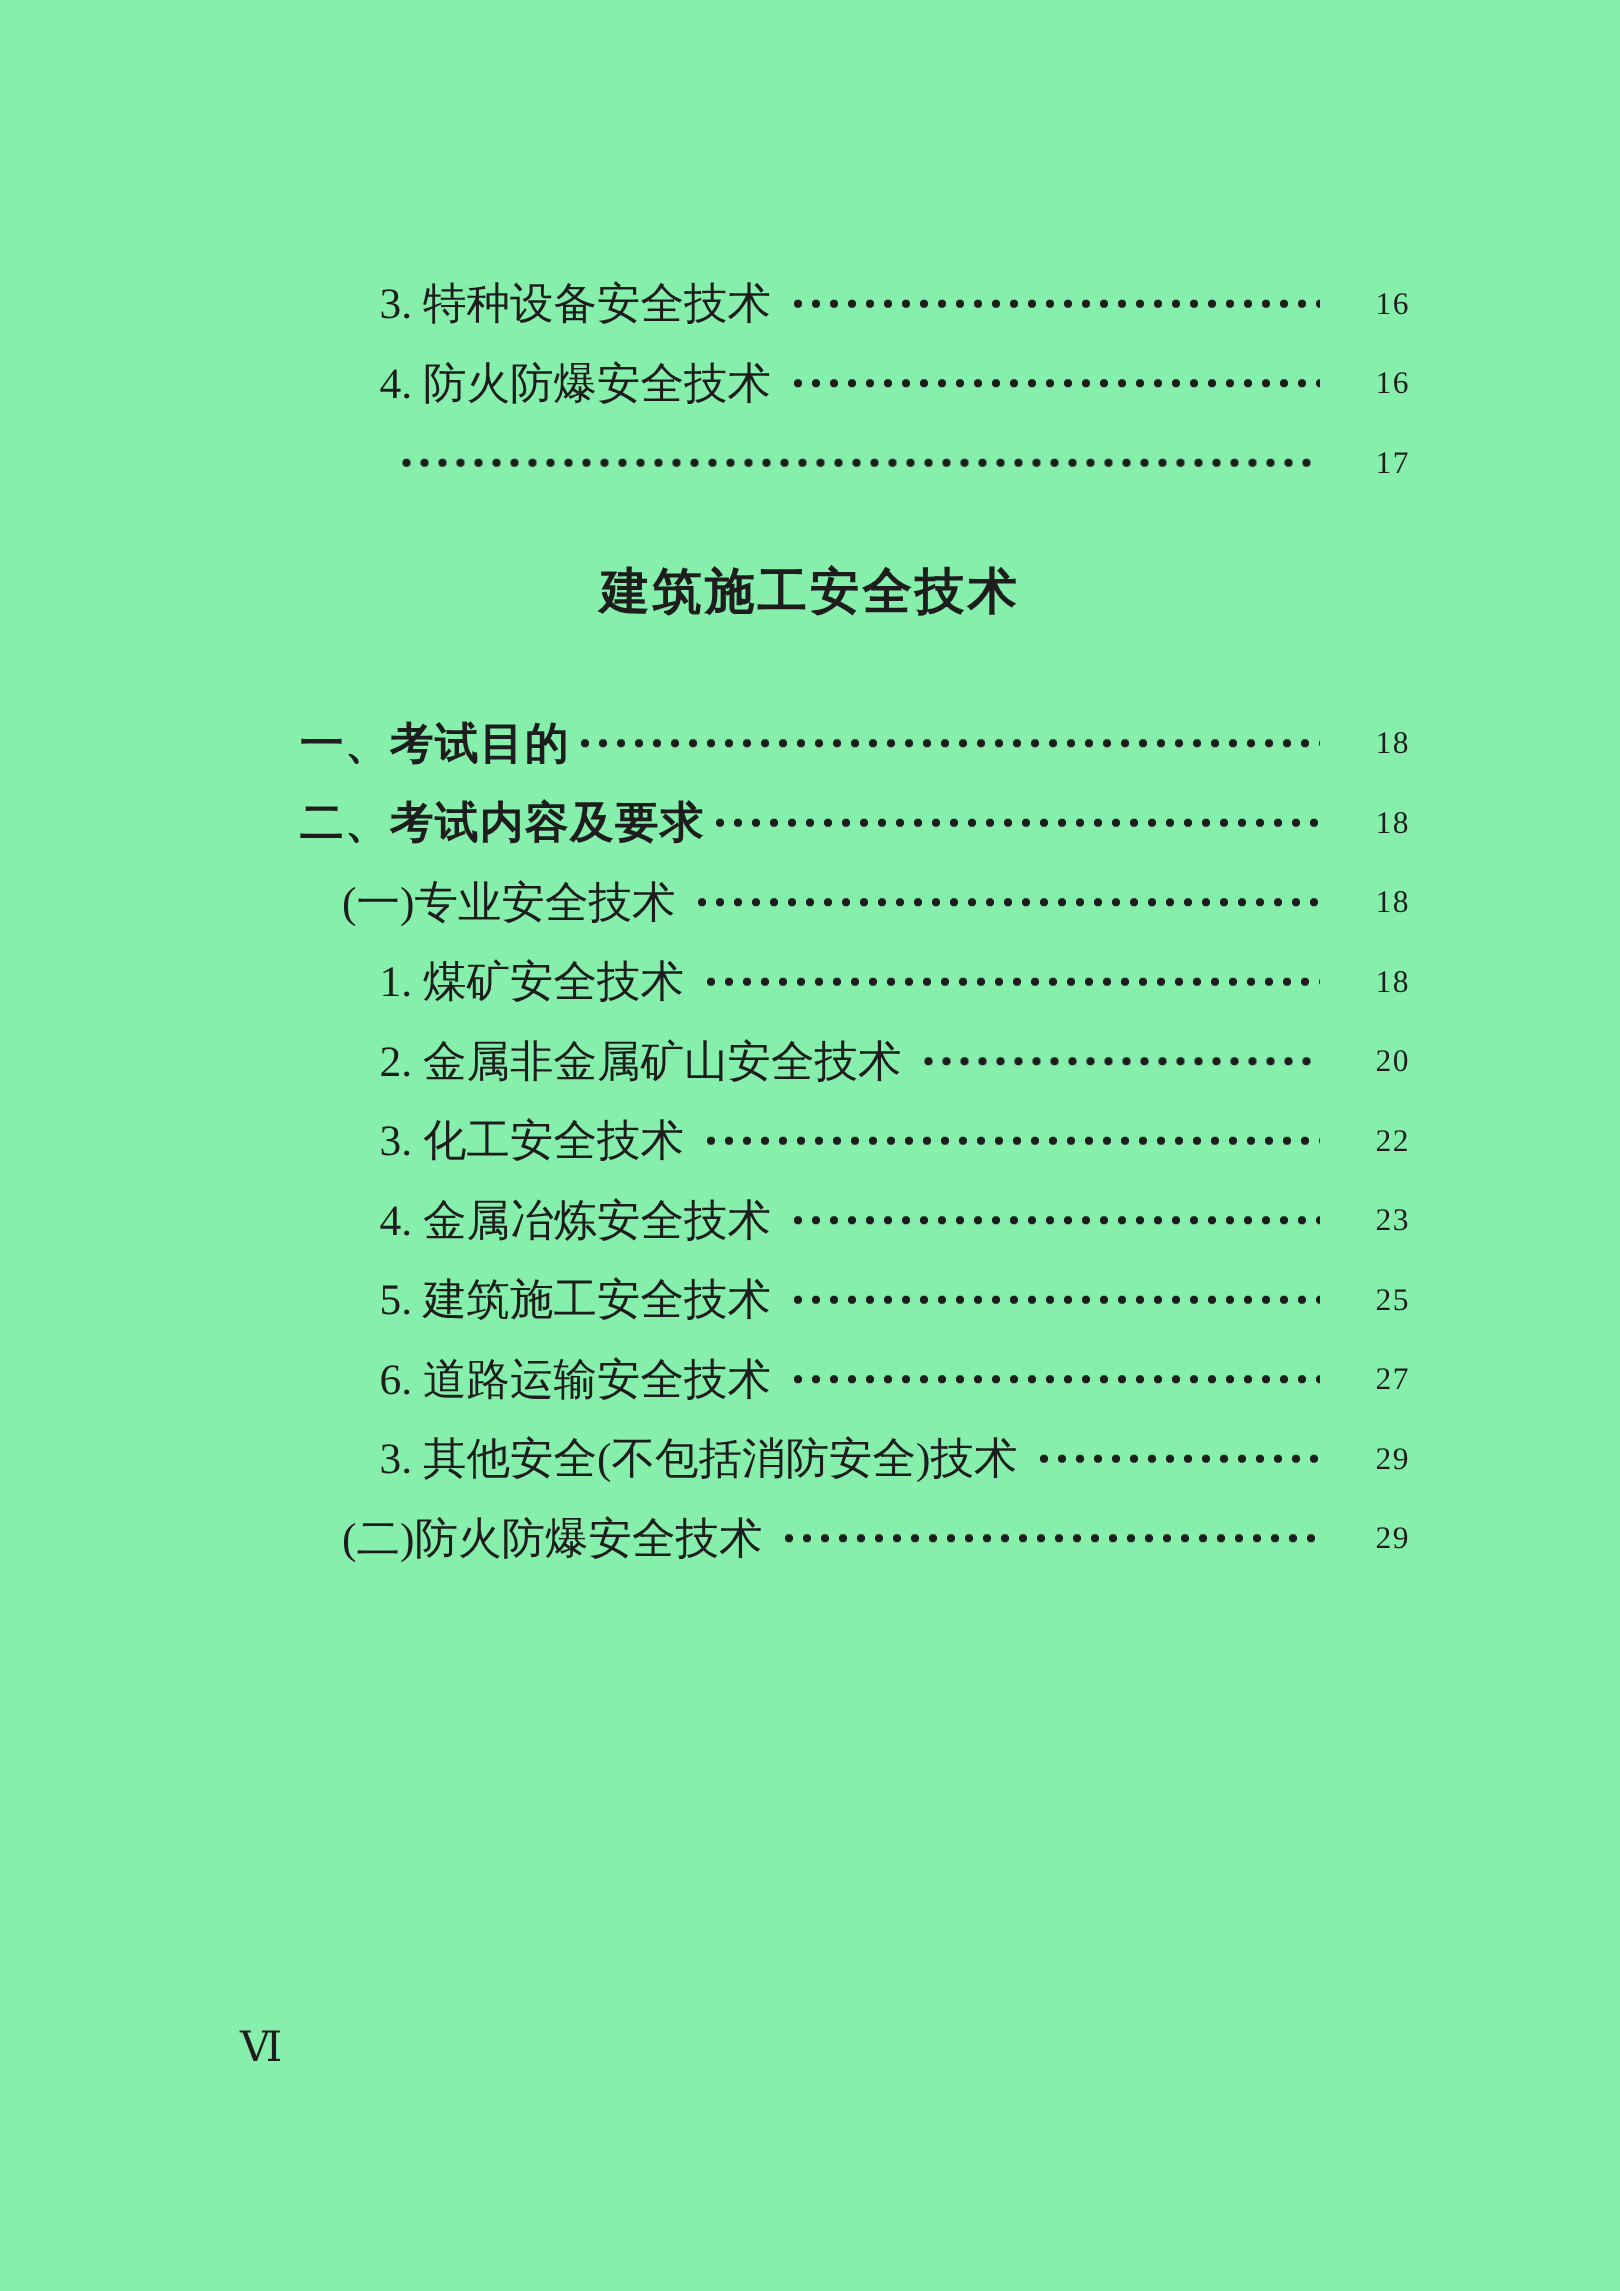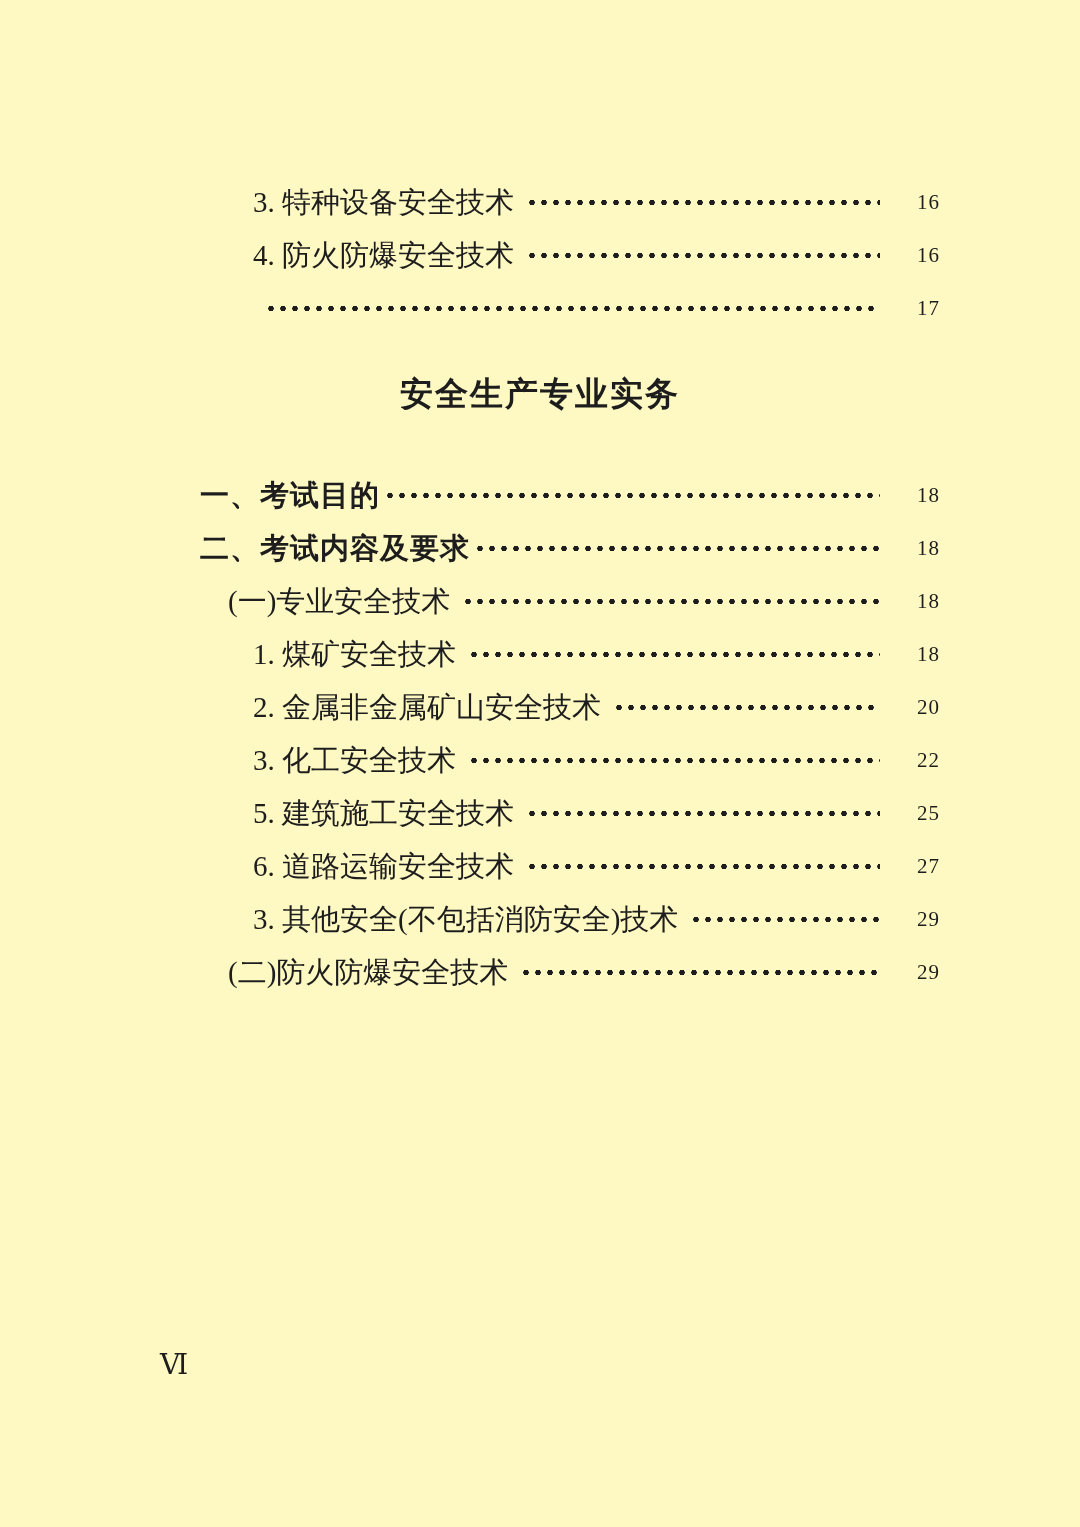--- a/index.html
+++ b/index.html
@@ -1,20 +1,20 @@
 <!DOCTYPE html>
 <html><head>
 <meta charset="utf-8">
 <style>
   * { margin:0; padding:0; box-sizing:border-box; }
   html,body { background:#ffffff; }
   .page {
     position:relative;
     width:1080px; height:1527px;
-    background:#fef9c3;
+    background:#86efac;
     color:#1d1d1d;
     overflow:hidden;
     font-family:"Liberation Serif","DejaVu Serif",serif;
   }
   .toc-block {
     position:absolute;
     left:200px;
     width:740px;
   }
   #toc-top  { top:176px; }
@@ -88,21 +88,21 @@
         <span class="label">4. 防火防爆安全技术</span>
         <span class="leader"></span>
         <span class="pagenum">16</span>
       </div>
       <div class="row lvl3">
         <span class="leader"></span>
         <span class="pagenum">17</span>
       </div>
     </div>
 
-  <div class="section-title">安全生产专业实务</div>
+  <div class="section-title">建筑施工安全技术</div>
 
   <div class="toc-block" id="toc-main">
       <div class="row lvl1 bold">
         <span class="label">一、考试目的</span>
         <span class="leader"></span>
         <span class="pagenum">18</span>
       </div>
       <div class="row lvl1 bold">
         <span class="label">二、考试内容及要求</span>
         <span class="leader"></span>
@@ -122,20 +122,25 @@
         <span class="label">2. 金属非金属矿山安全技术</span>
         <span class="leader"></span>
         <span class="pagenum">20</span>
       </div>
       <div class="row lvl3">
         <span class="label">3. 化工安全技术</span>
         <span class="leader"></span>
         <span class="pagenum">22</span>
       </div>
       <div class="row lvl3">
+        <span class="label">4. 金属冶炼安全技术</span>
+        <span class="leader"></span>
+        <span class="pagenum">23</span>
+      </div>
+      <div class="row lvl3">
         <span class="label">5. 建筑施工安全技术</span>
         <span class="leader"></span>
         <span class="pagenum">25</span>
       </div>
       <div class="row lvl3">
         <span class="label">6. 道路运输安全技术</span>
         <span class="leader"></span>
         <span class="pagenum">27</span>
       </div>
       <div class="row lvl3">

